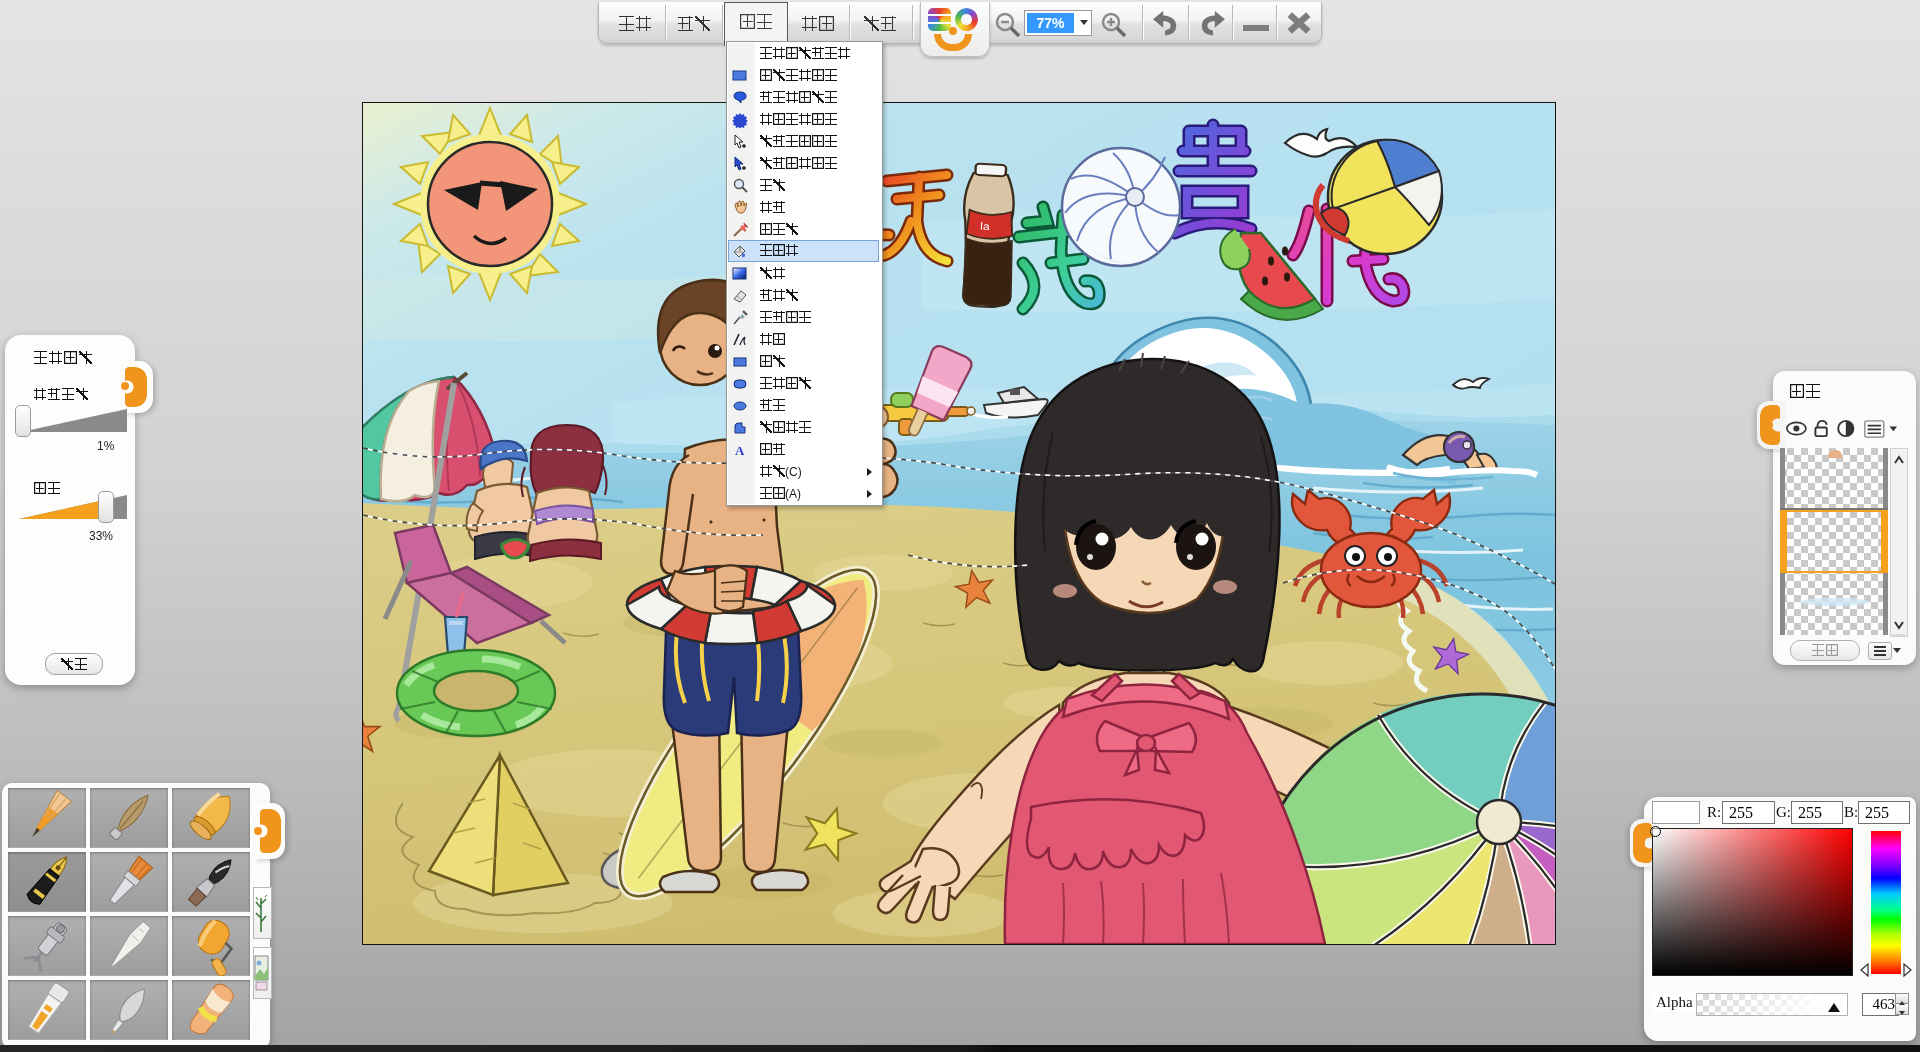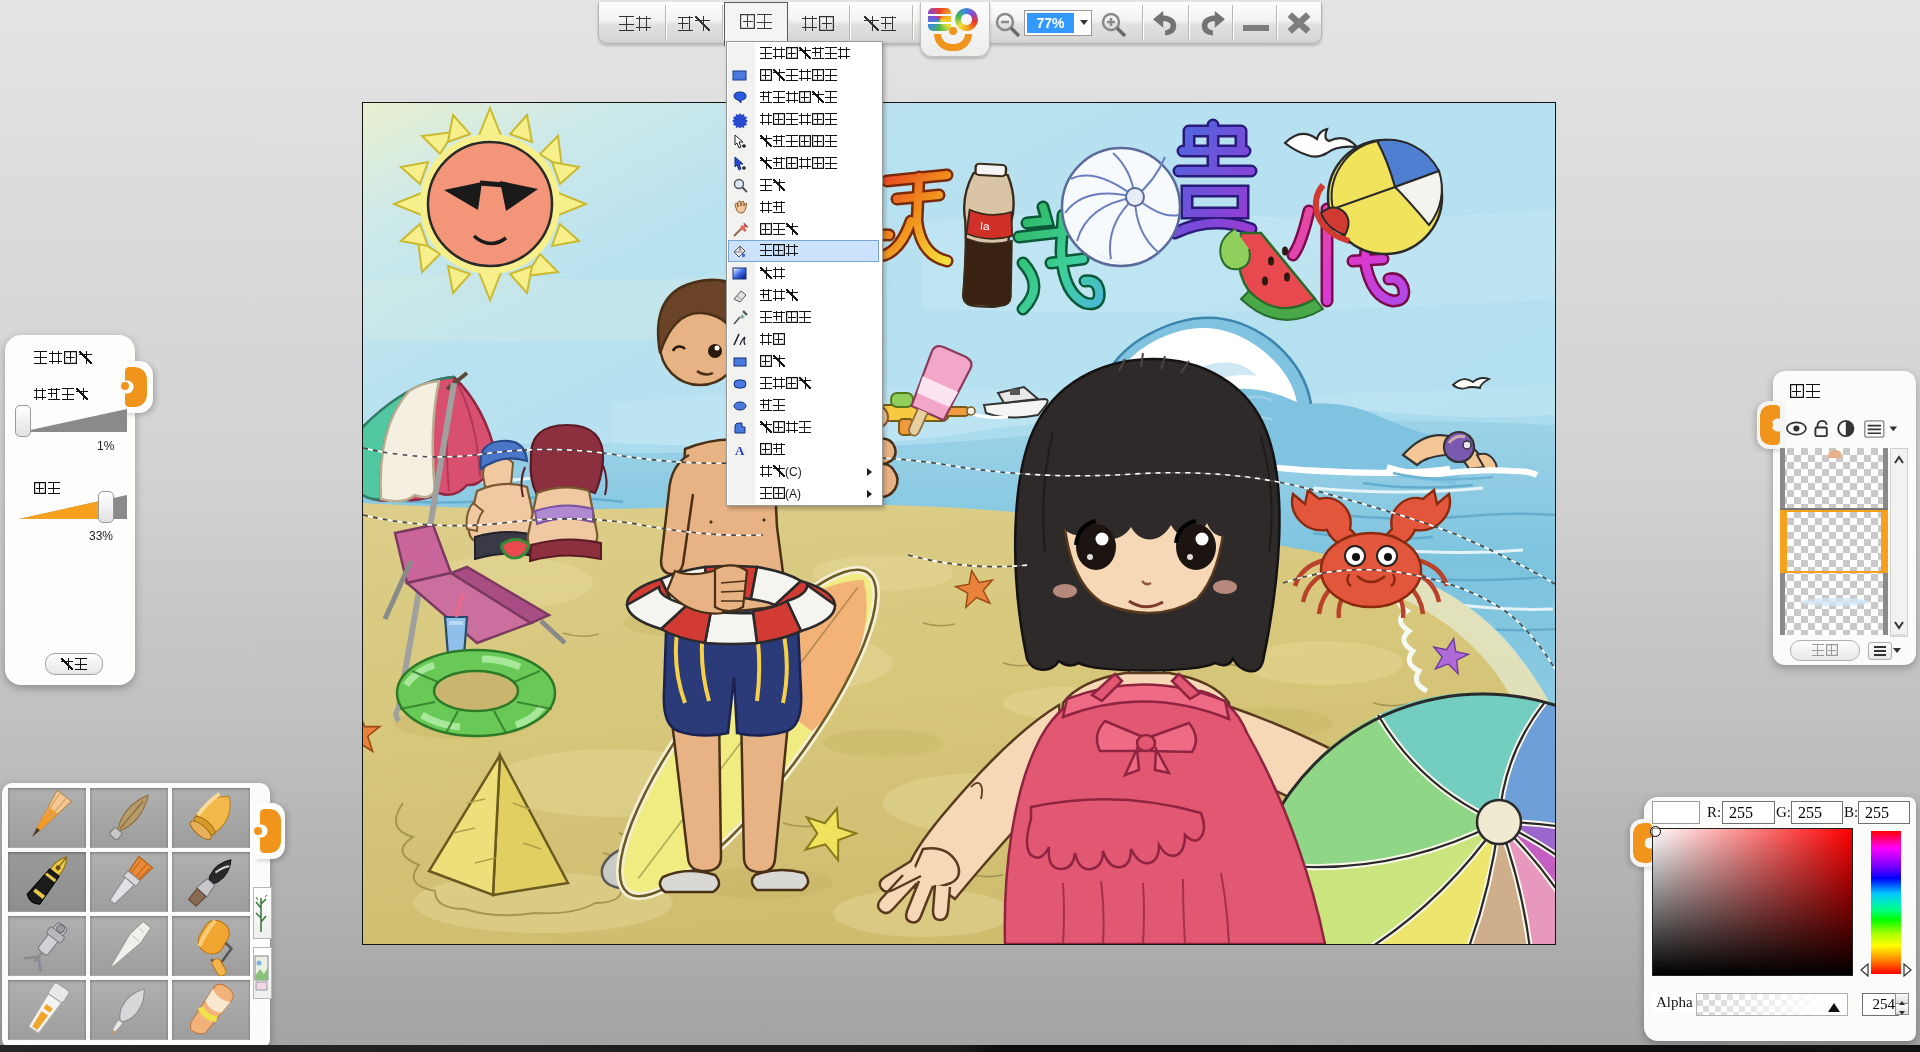--- a/index.html
+++ b/index.html
@@ -883,21 +883,21 @@
 <div class="ab" style="left:227px;top:34px;width:30px;height:143px;background:linear-gradient(180deg,#ff0000 0%,#ff00ff 12%,#6a00ff 26%,#0000ff 33%,#00ccff 44%,#00ff88 55%,#00ff00 62%,#aaff00 72%,#ffff00 80%,#ff8800 90%,#ff0000 100%)"></div>
 <svg class="ab" style="left:216px;top:166px" width="10" height="14">
       <path d="M1,7 L8,1 L8,13 Z" fill="#fff" stroke="#333" stroke-width="1.2"></path>
     </svg>
 <svg class="ab" style="left:258px;top:166px" width="10" height="14">
       <path d="M9,7 L2,1 L2,13 Z" fill="#fff" stroke="#333" stroke-width="1.2"></path>
     </svg>
 <div class="ab" style="left:8px;top:196px;font-size:15px;color:#111;background:#fff;padding:1px 4px">Alpha</div>
 <div class="ab" style="left:52px;top:196px;width:150px;height:21px;border:1px solid #b0b0ae;background:linear-gradient(to right,rgba(255,255,255,0),#fff 85%),repeating-conic-gradient(#d8d8d8 0% 25%,#fff 0% 50%) 0 0/12px 12px"></div>
 <div class="ab" style="left:184px;top:206px;width:0;height:0;border-bottom:9px solid #111;border-left:6px solid transparent;border-right:6px solid transparent"></div>
-<div class="ab" style="left:218px;top:196px;width:32px;height:21px;background:#fff;border:1px solid #707070;font-size:15px;text-align:right;padding-right:3px;line-height:21px">254</div>
+<div class="ab" style="left:218px;top:196px;width:32px;height:21px;background:#fff;border:1px solid #707070;font-size:15px;text-align:right;padding-right:3px;line-height:21px">463</div>
 <div class="ab" style="left:251px;top:196px;width:14px;height:23px">
 <div style="width:14px;height:11px;background:linear-gradient(180deg,#fdfdfd,#dcdcda);border:1px solid #909090;box-sizing:border-box"><svg width="12" height="9">
           <path d="M3,6 L6,2 L9,6 Z" fill="#333"></path>
         </svg></div>
 <div style="width:14px;height:11px;background:linear-gradient(180deg,#fdfdfd,#dcdcda);border:1px solid #909090;border-top:none;box-sizing:border-box"><svg width="12" height="9">
           <path d="M3,2 L6,6 L9,2 Z" fill="#333"></path>
         </svg></div>
 </div>
 </div>
 <div class="ab" style="left:0;top:1045px;width:1920px;height:7px;background:linear-gradient(90deg,#262626,#1a1a1a 50%,#0d0d0d 52%,#111 100%)"></div>

